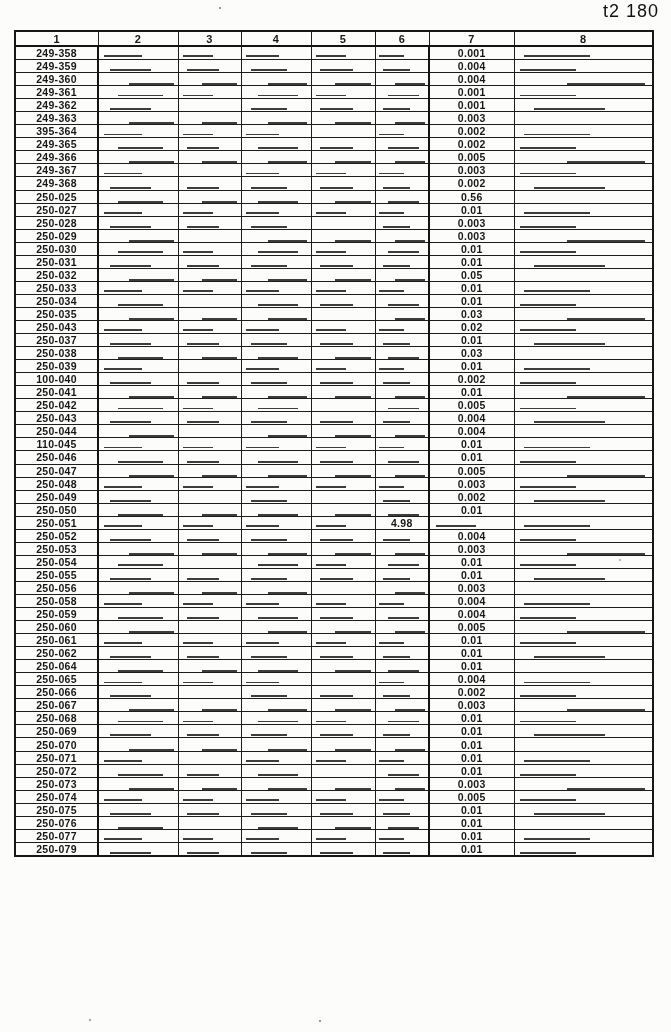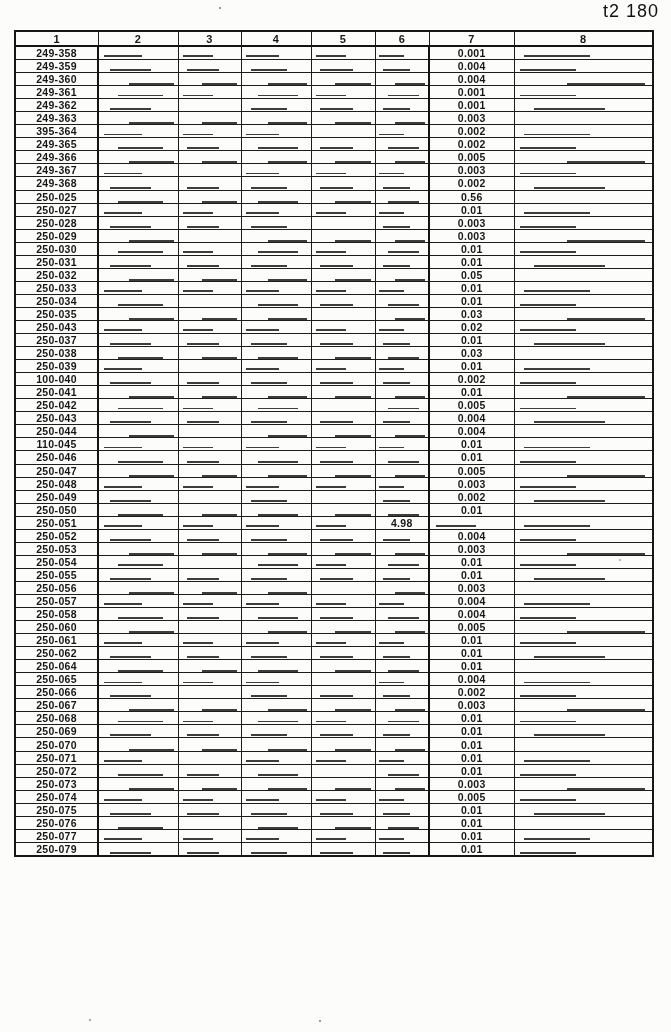--- a/index.html
+++ b/index.html
@@ -525,31 +525,31 @@
         <td>250-056</td>
         <td class="empty"></td>
         <td class="empty"></td>
         <td class="empty"></td>
         <td class="empty"></td>
         <td class="empty"></td>
         <td>0.003</td>
         <td class="empty"></td>
       </tr>
       <tr>
-        <td>250-057</td>
+        <td>250-058</td>
         <td class="empty"></td>
         <td class="empty"></td>
         <td class="empty"></td>
         <td class="empty"></td>
         <td class="empty"></td>
         <td>0.004</td>
         <td class="empty"></td>
       </tr>
       <tr>
-        <td>250-058</td>
+        <td>250-059</td>
         <td class="empty"></td>
         <td class="empty"></td>
         <td class="empty"></td>
         <td class="empty"></td>
         <td class="empty"></td>
         <td>0.004</td>
         <td class="empty"></td>
       </tr>
       <tr>
         <td>250-060</td>

